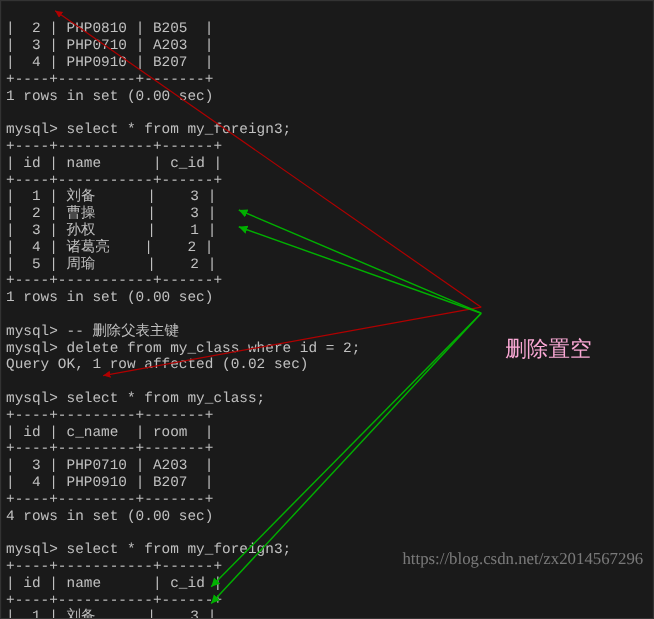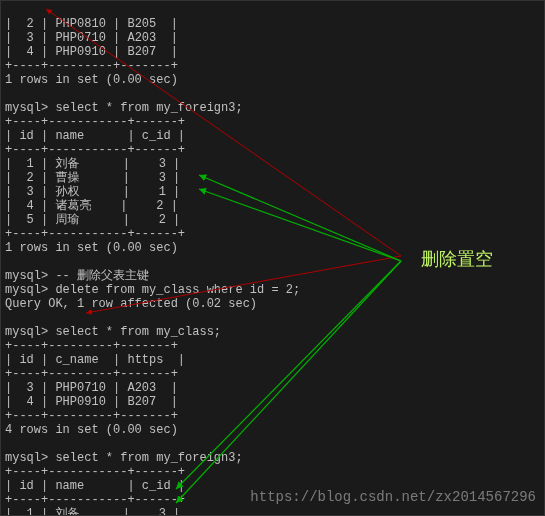--- a/index.html
+++ b/index.html
@@ -18,31 +18,32 @@
   }
   .terminal {
     padding: 2px 4px;
     white-space: pre;
     line-height: 14px;
     position: relative;
     z-index: 5;
   }
   .annotation {
     position: absolute;
-    color: #bef264;
+    color: #f9a8d4;
     font-family: "SimSun", "Microsoft YaHei", sans-serif;
     font-size: 18px;
     z-index: 10;
+    margin-top: 32px;
   }
   .watermark {
     position: absolute;
-    bottom: 10px;
+    bottom: 40px;
     right: 8px;
     color: rgba(200,200,200,0.55);
-    font-family: Liberation Mono, monospace;
+    font-family: Liberation Serif, serif;
     font-size: 14px;
     z-index: 15;
   }
   svg.overlay {
     position: absolute;
     top: 0; left: 0;
     width: 545px; height: 516px;
     z-index: 8;
     pointer-events: none;
   }
@@ -68,21 +69,21 @@
 <span>|  <span>5</span> | <span>周瑜</span>      |    <span>2</span> |</span>
 <span>+----+-----------+------+</span>
 <span>1 rows in set (0.00 sec)</span>
 
 <span>mysql&gt; -- 删除父表主键</span>
 <span>mysql&gt; delete from my_class where id = 2;</span>
 <span>Query OK, 1 row affected (0.02 sec)</span>
 
 <span>mysql&gt; select * from my_class;</span>
 <span>+----+---------+-------+</span>
-<span>| <span>id</span> | <span>c_name</span>  | <span>https</span>  |</span>
+<span>| <span>id</span> | <span>c_name</span>  | <span>room</span>  |</span>
 <span>+----+---------+-------+</span>
 <span>|  <span>3</span> | <span>PHP0710</span> | <span>A203</span>  |</span>
 <span>|  <span>4</span> | <span>PHP0910</span> | <span>B207</span>  |</span>
 <span>+----+---------+-------+</span>
 <span>4 rows in set (0.00 sec)</span>
 
 <span>mysql&gt; select * from my_foreign3;</span>
 <span>+----+-----------+------+</span>
 <span>| <span>id</span> | <span>name</span>      | <span>c_id</span> |</span>
 <span>+----+-----------+------+</span>

